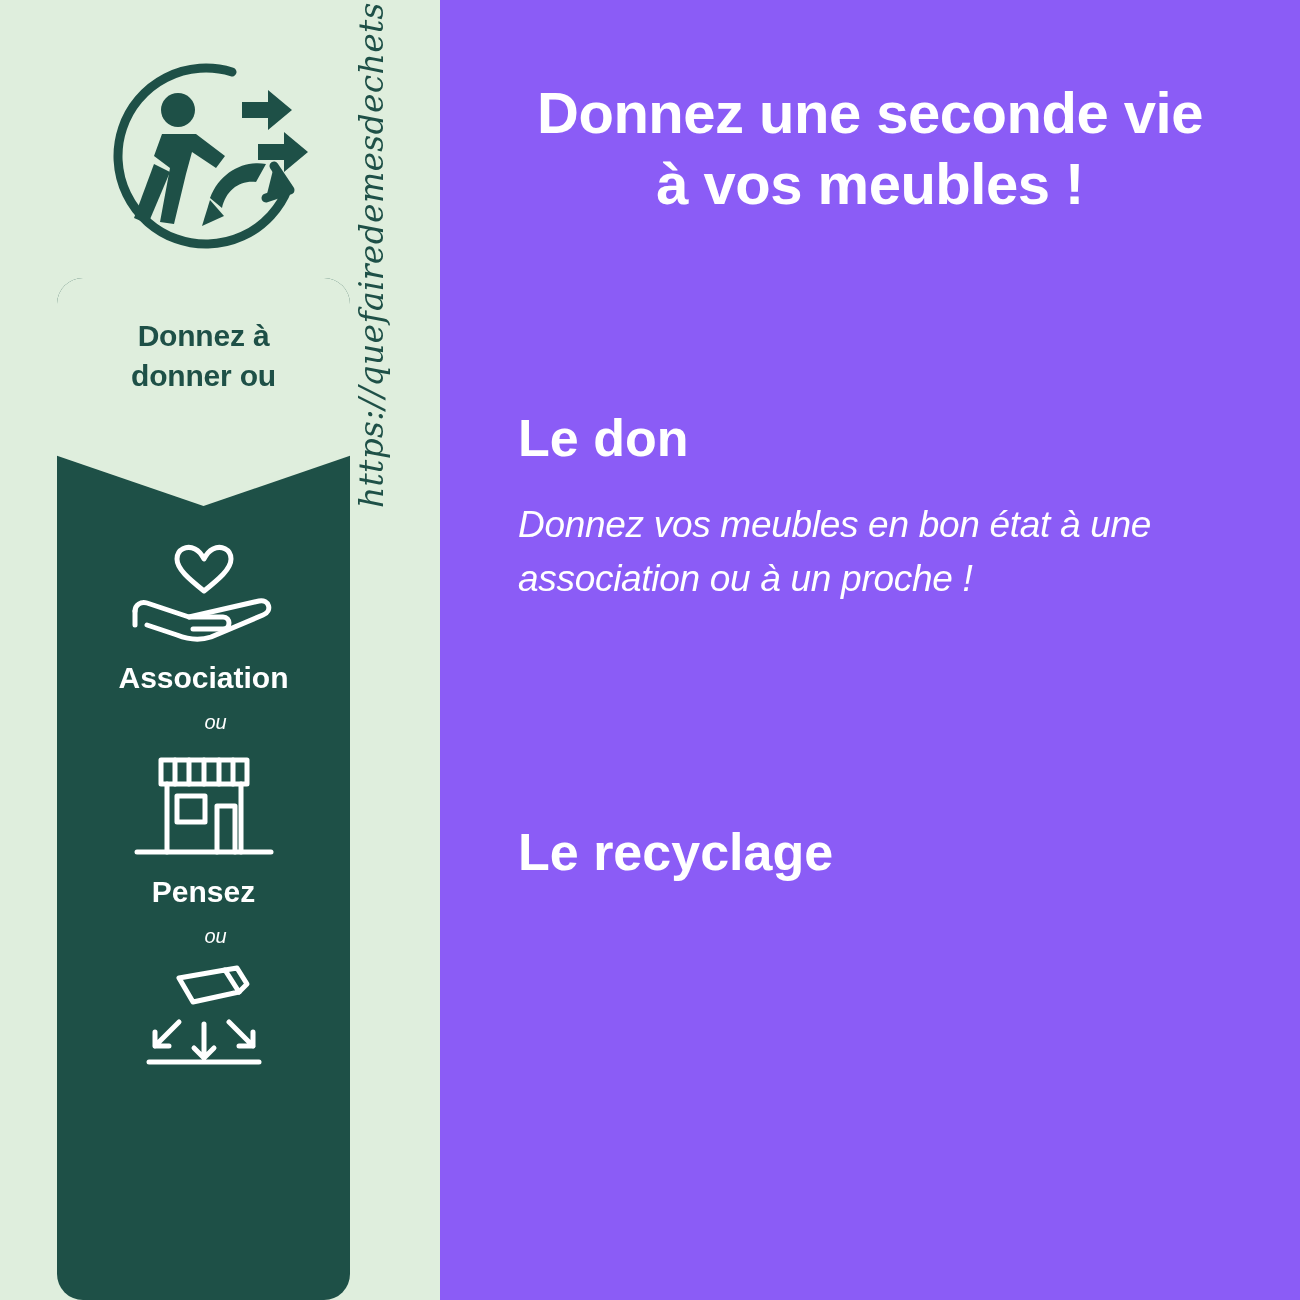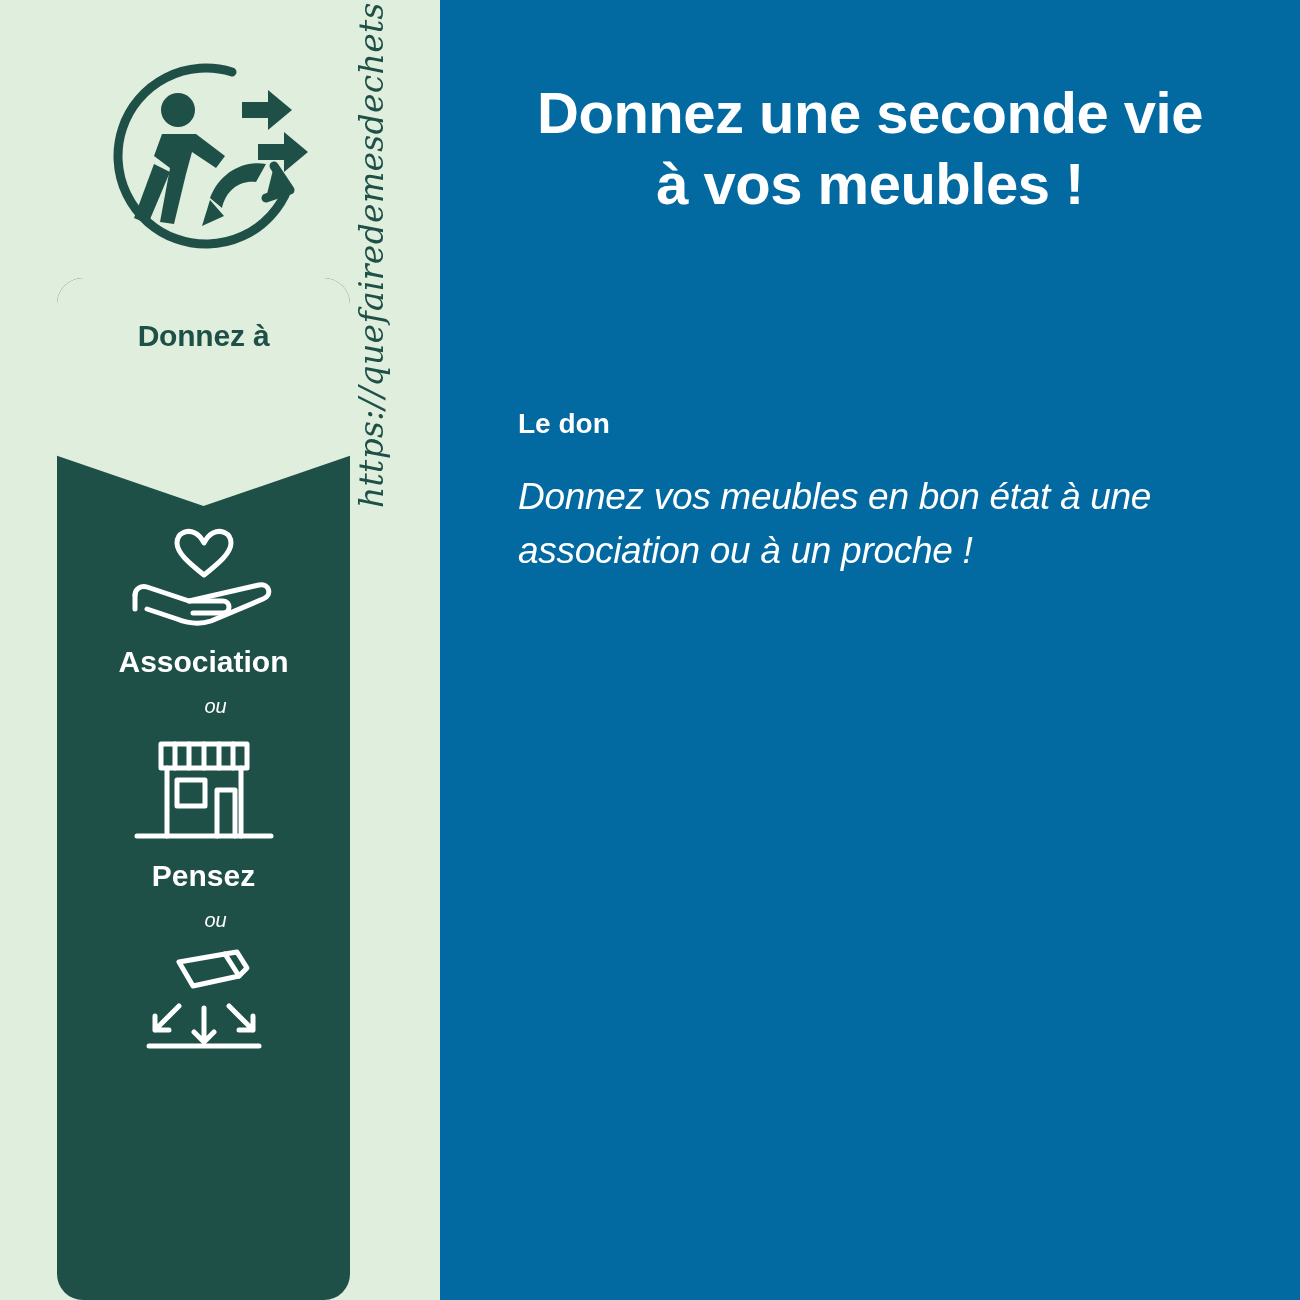--- a/index.html
+++ b/index.html
@@ -66,21 +66,21 @@
     text-align: center;
     color: #1e5047;
     font-size: 30px;
     font-weight: bold;
     line-height: 1.33;
     letter-spacing: -0.2px;
   }
 
   .steps {
     position: absolute;
-    top: 242px;
+    top: 258px;
     left: 0;
     width: 293px;
     color: #ffffff;
     text-align: center;
   }
   .step {
     margin-bottom: 0px;
   }
   .step-icon {
     height: 115px;
@@ -116,21 +116,21 @@
     color: #1e5047;
     white-space: nowrap;
     letter-spacing: 0.3px;
   }
 
   
   .right-panel {
     position: relative;
     flex: 1 1 auto;
     height: 1300px;
-    background: #0369a1;
+    background: #8b5cf6;
     color: #ffffff;
   }
   .headline {
     position: absolute;
     top: 78px;
     left: 20px;
     width: 820px;
     text-align: center;
     font-size: 58px;
     line-height: 1.22;
@@ -140,21 +140,21 @@
 
   .section {
     position: absolute;
     left: 78px;
     width: 700px;
   }
   .section-1 { top: 408px; }
   .section-2 { top: 822px; }
 
   .section-title {
-    font-size: 28px;
+    font-size: 52px;
     font-weight: bold;
     margin-bottom: 30px;
   }
   .section-body {
     font-size: 37px;
     font-style: italic;
     line-height: 1.45;
     letter-spacing: -0.3px;
   }
 </style>
@@ -189,20 +189,21 @@
           <path d="M132 168 L110 178 L118 152 Z"></path>
         </g>
       </svg>
     </div>
 
     <div class="ribbon">
 
       <div class="ribbon-head"></div>
       <div class="ribbon-head-text">
         <div>Donnez à</div>
+        <div>donner ou</div>
       </div>
 
       <div class="steps">
 
         <div class="step">
           <div class="step-icon">
             <svg viewBox="0 0 170 110" width="170" height="110" aria-hidden="true">
               <g fill="none" stroke="#ffffff" stroke-width="5" stroke-linecap="round" stroke-linejoin="round">
                 <path d="M85 52 C 70 40, 58 30, 58 20 C 58 10, 68 6, 76 10 C 80 12, 83 16, 85 20 C 87 16, 90 12, 94 10 C 102 6, 112 10, 112 20 C 112 30, 100 40, 85 52 Z"></path>
                 <path d="M16 72 C 16 66, 22 62, 28 64 L 70 78 L 104 78 C 112 78, 112 90, 104 90 L 74 90"></path>
@@ -269,16 +270,17 @@
       <div>Donnez une seconde vie</div>
       <div>à vos meubles !</div>
     </div>
 
     <div class="section section-1">
       <div class="section-title">Le don</div>
       <div class="section-body">Donnez vos meubles en bon état à une association ou à un proche !</div>
     </div>
 
     <div class="section section-2">
+      <div class="section-title">Le recyclage</div>
     </div>
 
   </div>
 </div>
 
 </body></html>

